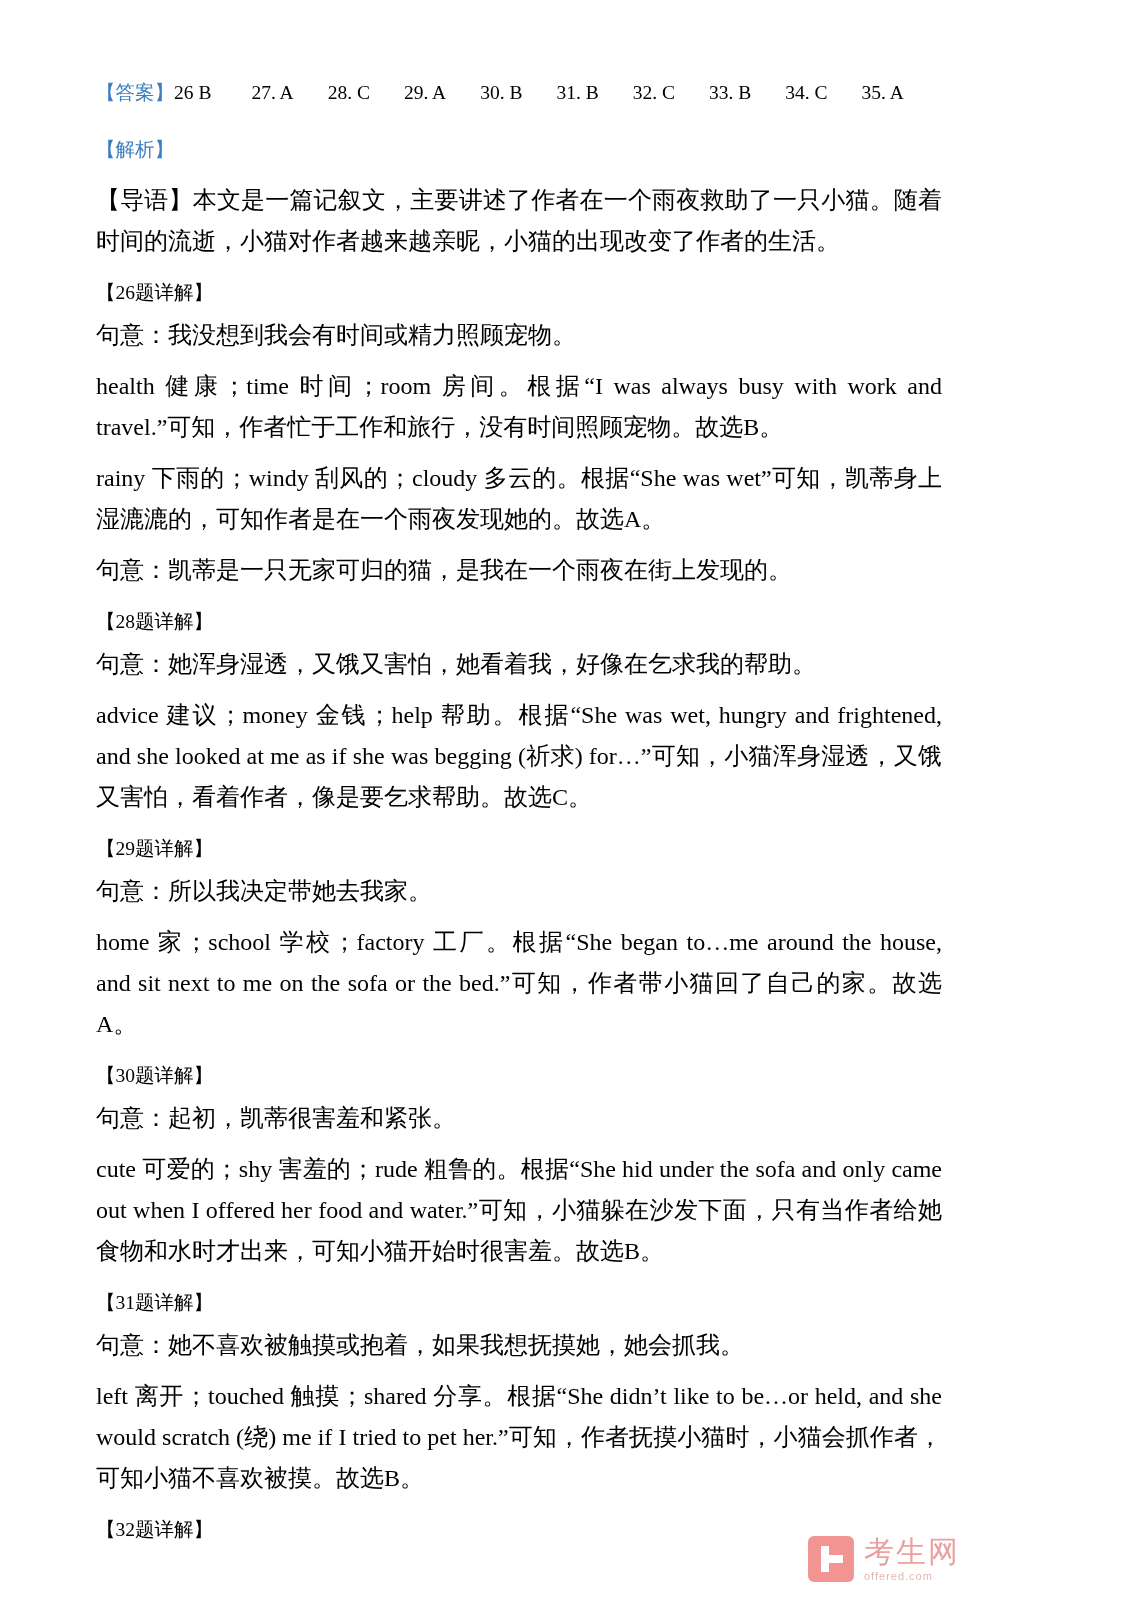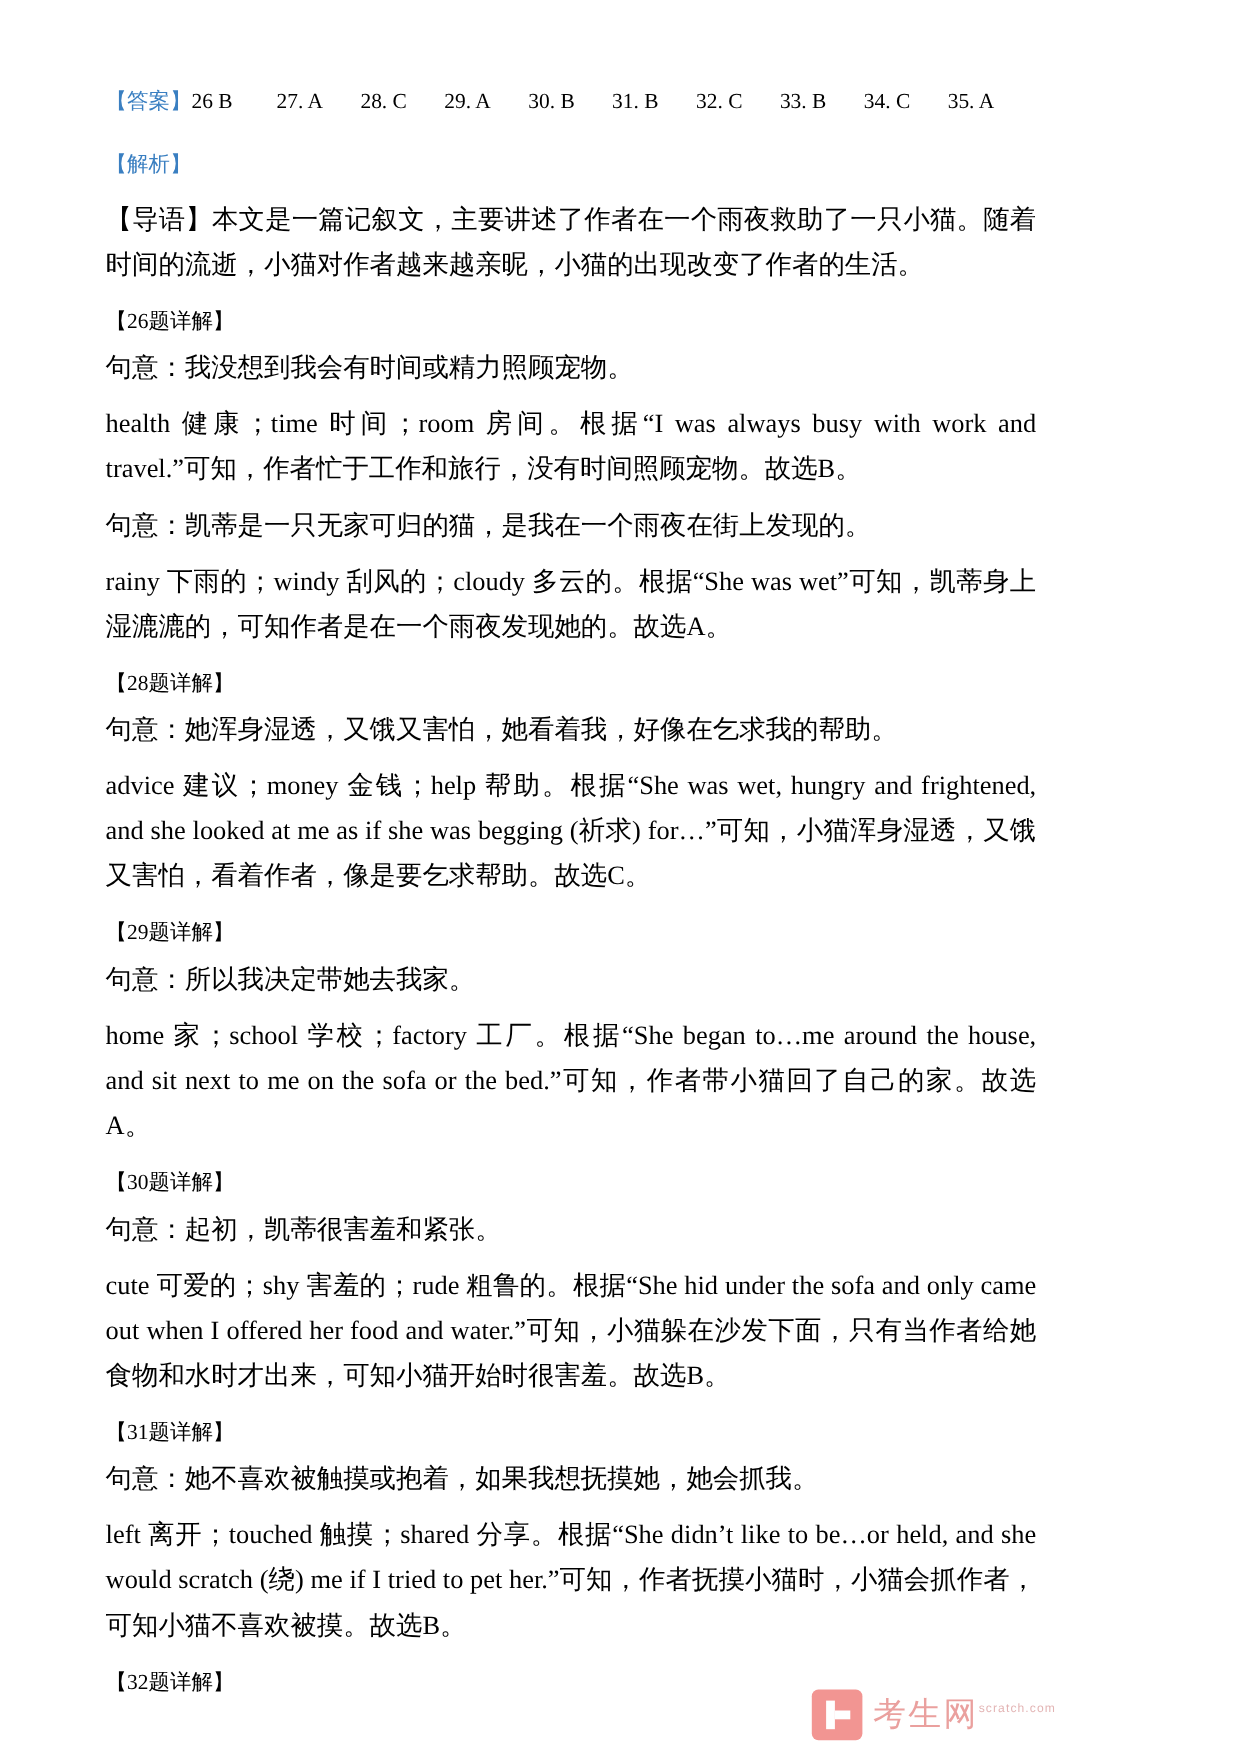--- a/index.html
+++ b/index.html
@@ -86,21 +86,21 @@
     content: "";
     position: absolute;
     left: 21px;
     top: 19px;
     width: 14px;
     height: 8px;
     background: #ffffff;
   }
   .wm-text {
     display: flex;
-    flex-direction: row;
+    flex-direction: column;
     justify-content: space-between;
     line-height: 1;
   }
   .wm-main {
     font-size: 30px;
     color: #d9534f;
     font-family: "Liberation Serif", serif;
     letter-spacing: 2px;
   }
   .wm-sub {
@@ -121,22 +121,22 @@
   </div>
 
   <div class="section-label">【解析】</div>
 
   <p class="para">【导语】本文是一篇记叙文，主要讲述了作者在一个雨夜救助了一只小猫。随着时间的流逝，小猫对作者越来越亲昵，小猫的出现改变了作者的生活。</p>
 
   <div class="q-head">【26题详解】</div>
   <p class="para">句意：我没想到我会有时间或精力照顾宠物。</p>
   <p class="para">health 健康；time 时间；room 房间。根据“I was always busy with work and travel.”可知，作者忙于工作和旅行，没有时间照顾宠物。故选B。</p>
 
+  <p class="para">rainy 下雨的；windy 刮风的；cloudy 多云的。根据“She was wet”可知，凯蒂身上湿漉漉的，可知作者是在一个雨夜发现她的。故选A。</p>
   <p class="para">句意：凯蒂是一只无家可归的猫，是我在一个雨夜在街上发现的。</p>
-  <p class="para">rainy 下雨的；windy 刮风的；cloudy 多云的。根据“She was wet”可知，凯蒂身上湿漉漉的，可知作者是在一个雨夜发现她的。故选A。</p>
 
   <div class="q-head">【28题详解】</div>
   <p class="para">句意：她浑身湿透，又饿又害怕，她看着我，好像在乞求我的帮助。</p>
   <p class="para">advice 建议；money 金钱；help 帮助。根据“She was wet, hungry and frightened, and she looked at me as if she was begging (祈求) for…”可知，小猫浑身湿透，又饿又害怕，看着作者，像是要乞求帮助。故选C。</p>
 
   <div class="q-head">【29题详解】</div>
   <p class="para">句意：所以我决定带她去我家。</p>
   <p class="para">home 家；school 学校；factory 工厂。根据“She began to…me around the house, and sit next to me on the sofa or the bed.”可知，作者带小猫回了自己的家。故选A。</p>
 
   <div class="q-head">【30题详解】</div>
@@ -146,17 +146,17 @@
   <div class="q-head">【31题详解】</div>
   <p class="para">句意：她不喜欢被触摸或抱着，如果我想抚摸她，她会抓我。</p>
   <p class="para">left 离开；touched 触摸；shared 分享。根据“She didn’t like to be…or held, and she would scratch (绕) me if I tried to pet her.”可知，作者抚摸小猫时，小猫会抓作者，可知小猫不喜欢被摸。故选B。</p>
 
   <div class="q-head">【32题详解】</div>
 
   <div class="watermark">
     <div class="wm-logo"></div>
     <div class="wm-text">
       <span class="wm-main">考生网</span>
-      <span class="wm-sub">scratch.com</span>
+      <span class="wm-sub">offered.com</span>
     </div>
   </div>
 
 </div>
 
 </body></html>

